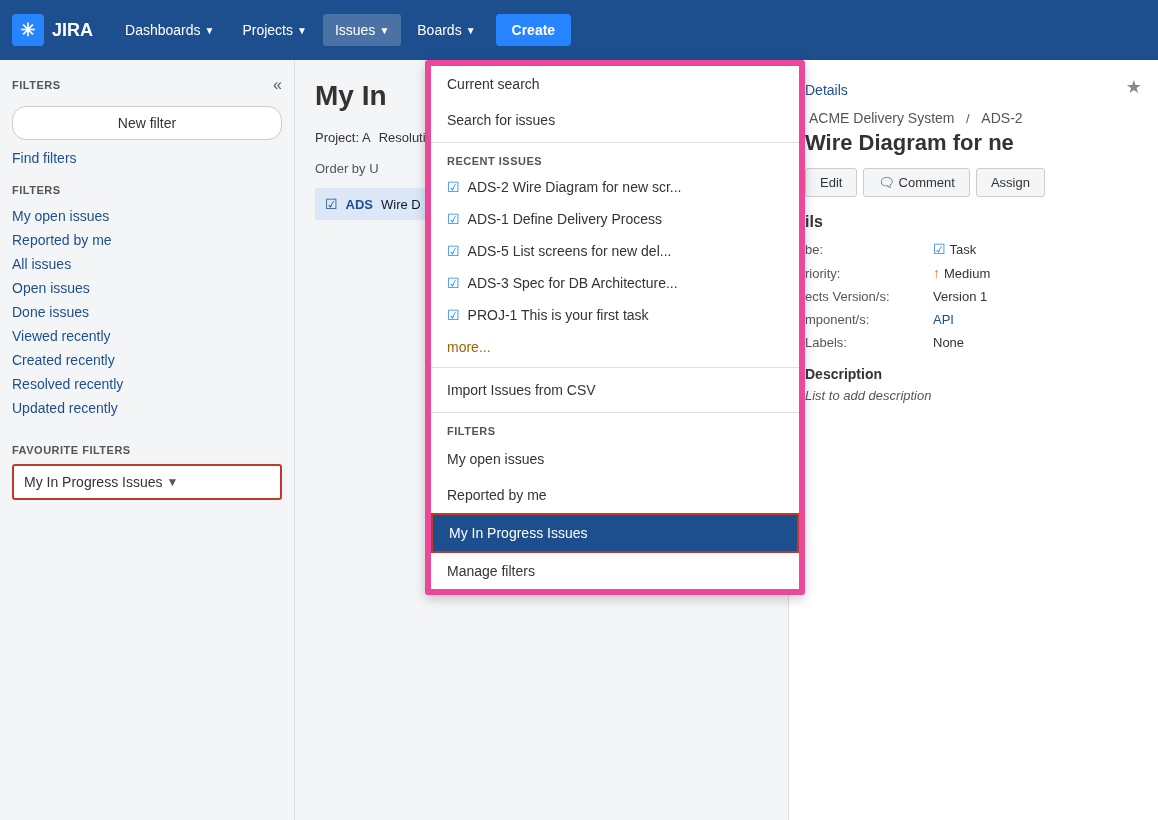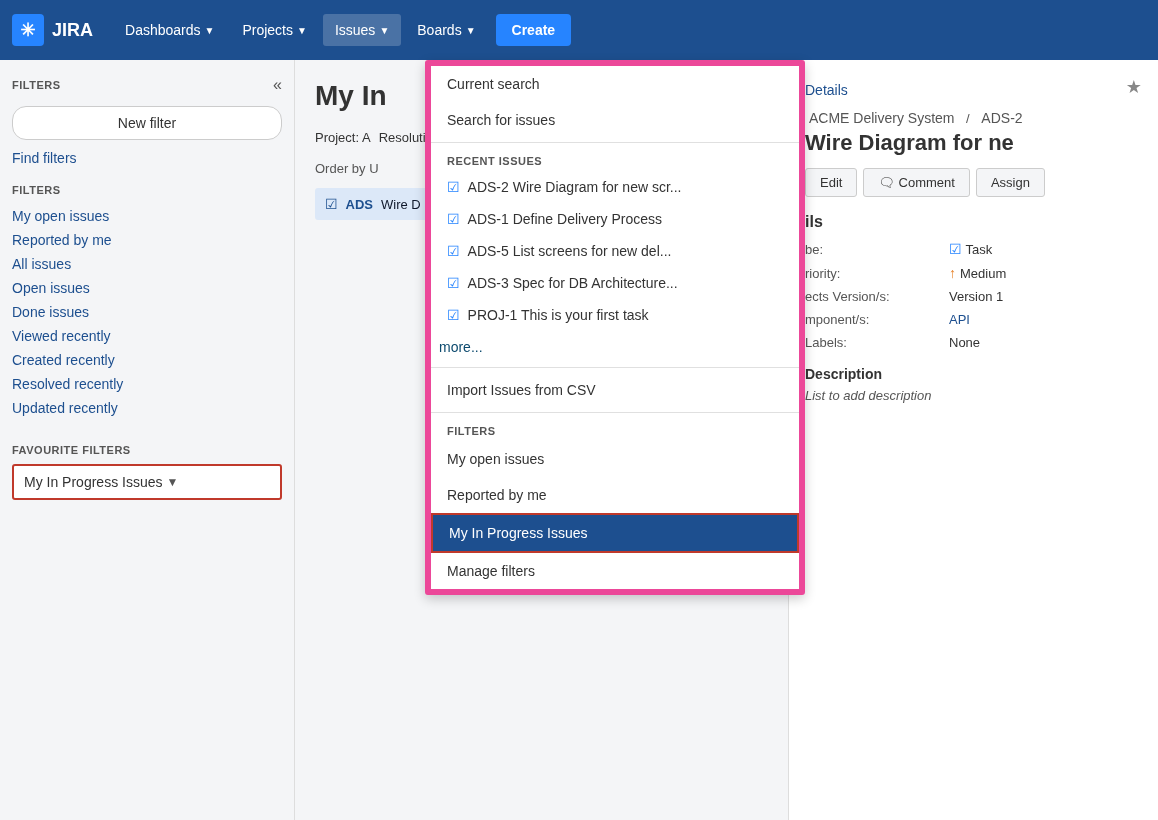--- a/index.html
+++ b/index.html
@@ -146,21 +146,21 @@
     .breadcrumb span { color: #555; margin: 0 4px; }
     .issue-heading { font-size: 22px; font-weight: bold; color: #333; margin-bottom: 12px; }
     .action-buttons { display: flex; gap: 6px; margin-bottom: 16px; }
     .action-btn {
       padding: 6px 14px; border: 1px solid #ccc; border-radius: 3px;
       background: #f4f5f7; font-size: 13px; cursor: pointer; color: #333;
     }
     .action-btn.assign-btn { background: #f4f5f7; }
     .details-section { font-size: 13px; }
     .details-title { font-size: 16px; font-weight: bold; margin-bottom: 10px; }
-    .detail-row { display: flex; gap: 24px; margin-bottom: 8px; align-items: center; }
+    .detail-row { display: flex; gap: 8px; margin-bottom: 8px; align-items: center; }
     .detail-label { color: #555; min-width: 120px; }
     .detail-value { color: #333; display: flex; align-items: center; gap: 4px; }
     .detail-value.blue { color: #1d4f8f; cursor: pointer; }
     .task-icon { color: #2684ff; font-size: 14px; }
     .priority-icon { color: #e67e22; font-size: 14px; }
     .desc-section { margin-top: 16px; }
     .desc-title { font-size: 14px; font-weight: bold; margin-bottom: 6px; }
     .desc-text { font-style: italic; color: #555; font-size: 13px; }
 
     
@@ -197,23 +197,23 @@
     .dropdown-check { color: #2684ff; font-size: 14px; }
     .dropdown-highlighted {
       background: #1d4f8f;
       color: white;
       padding: 10px 16px;
       font-size: 14px;
       cursor: pointer;
       border: 2px solid #c0392b;
     }
     .more-link {
-      padding: 8px 8px;
+      padding: 8px 16px;
       font-size: 14px;
-      color: #0c4a6e;
+      color: #a16207;
       cursor: pointer;
     }
   </style>
 </head>
 <body>
 
 <nav class="top-nav">
   <div class="jira-logo">
     <div class="logo-icon">✳</div>
     <span>JIRA</span>

